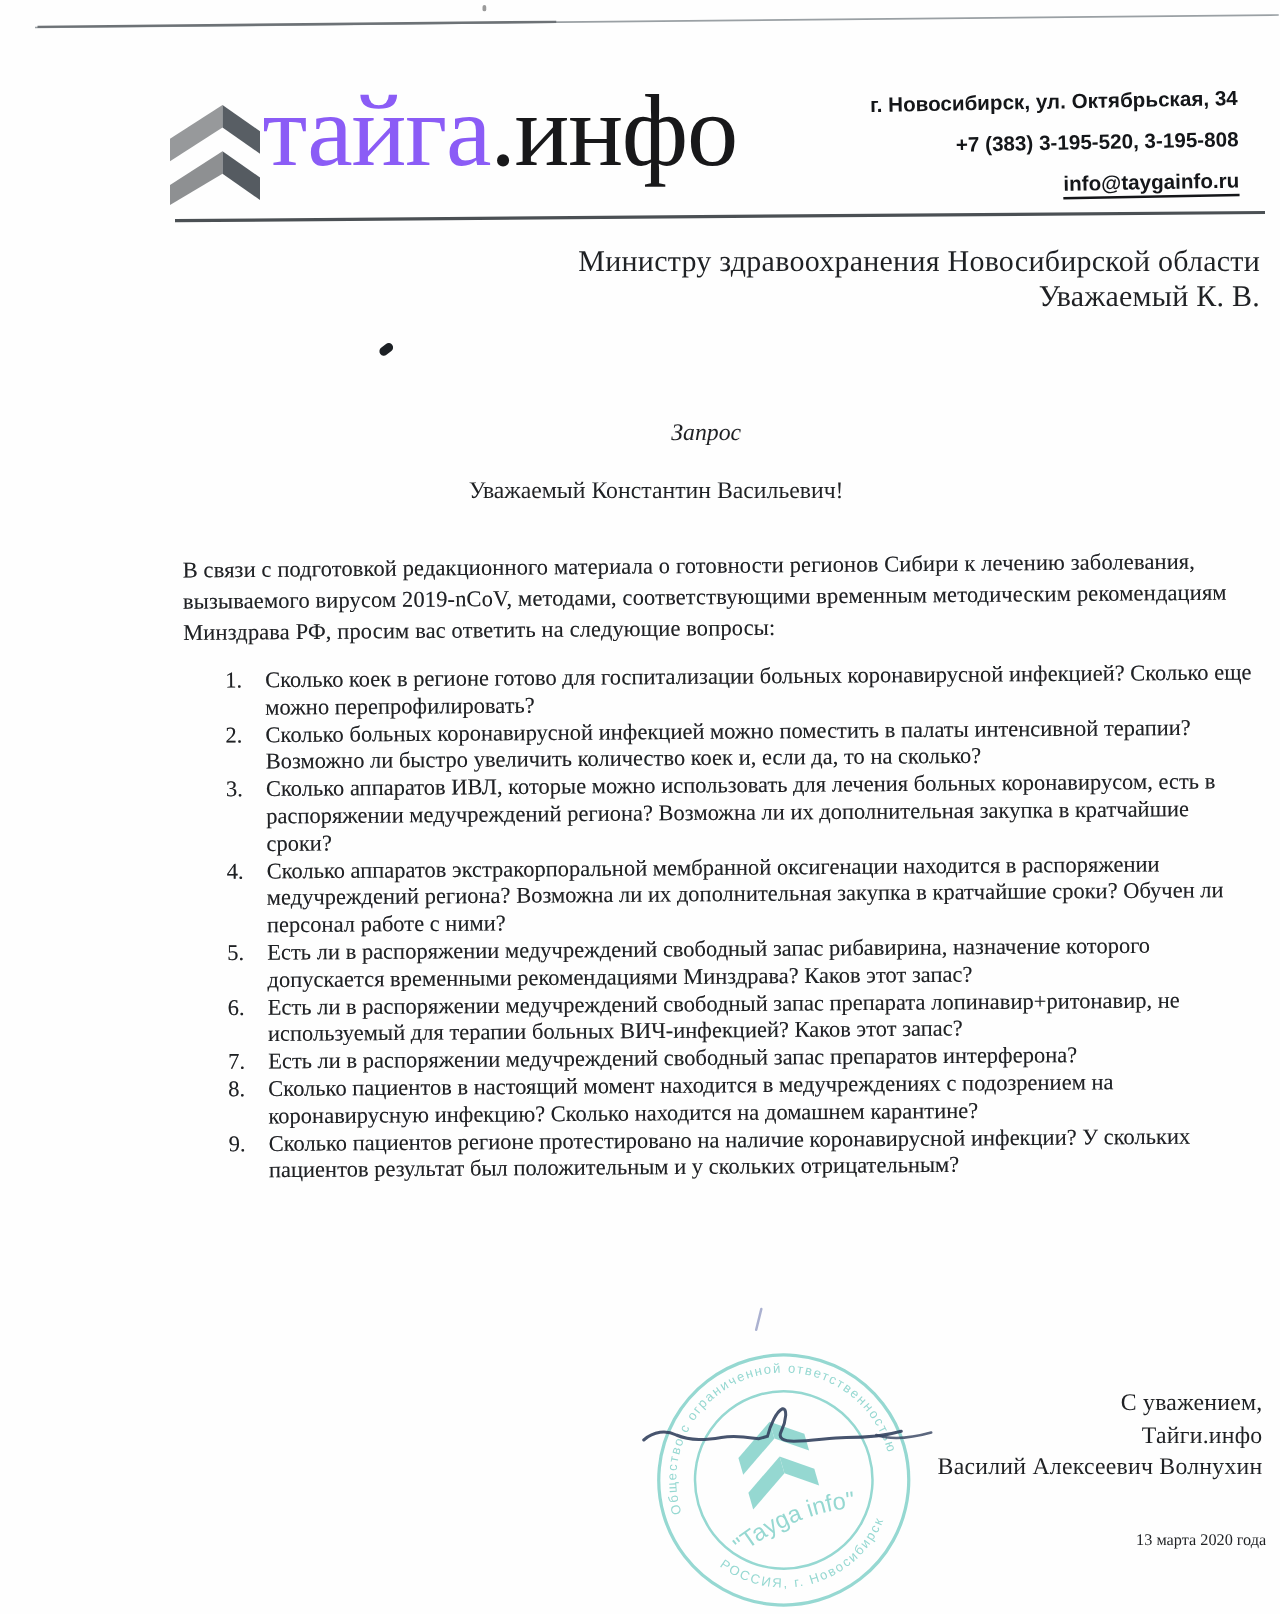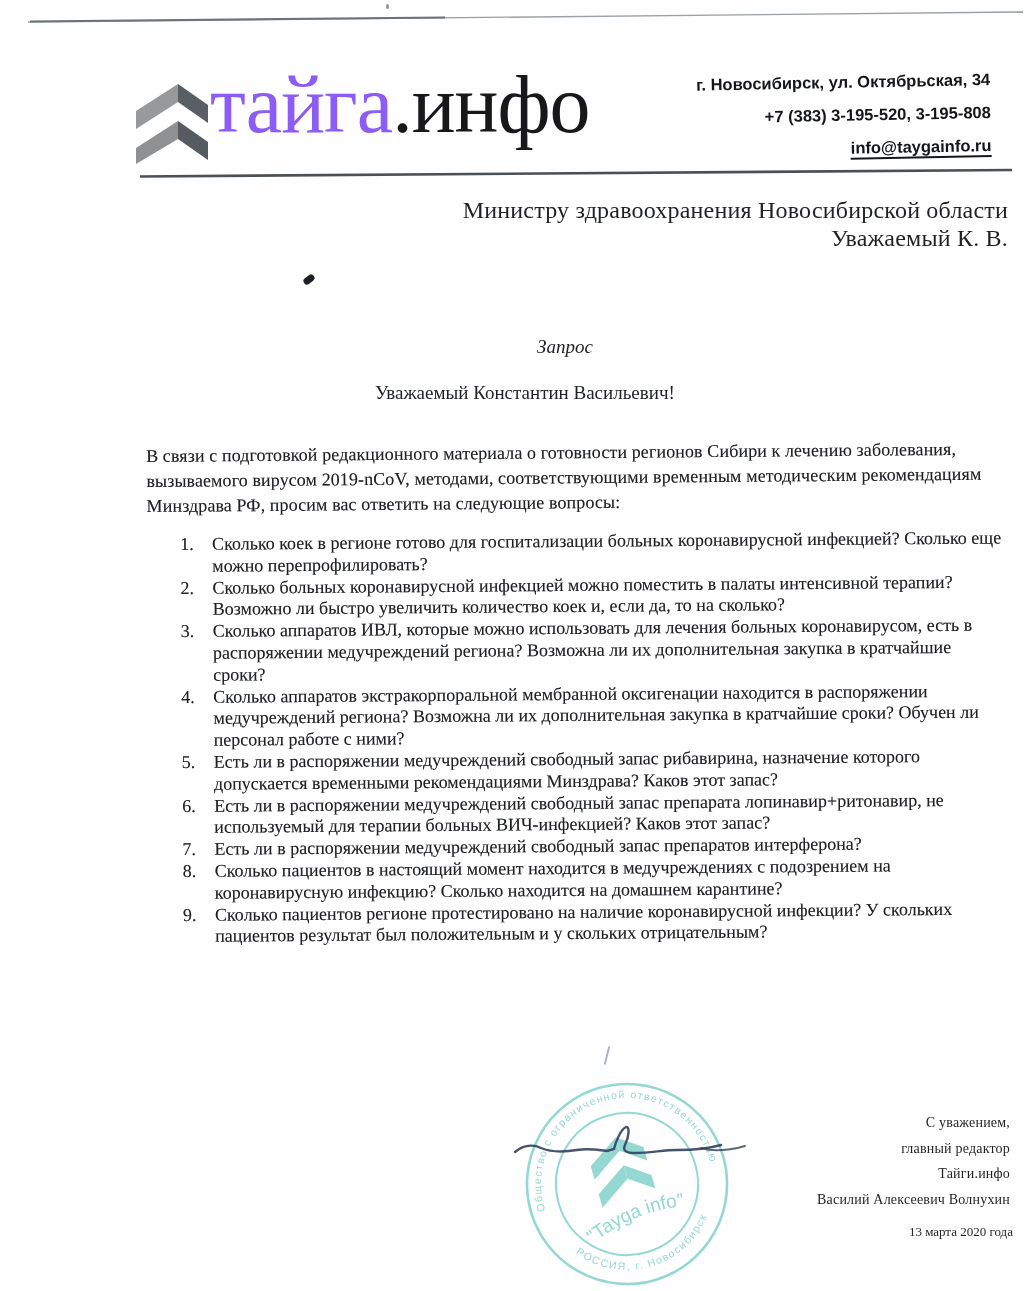--- a/index.html
+++ b/index.html
@@ -58,21 +58,21 @@
   }
   .q-row{display:flex;align-items:flex-start;}
   .q-num{flex:0 0 32px;}
   .q-text{flex:1 1 auto;}
   
   .stamp-svg{left:521px;top:1078px;width:212px;height:212px;opacity:.82;}
   .signature-svg{left:505px;top:1118px;width:255px;height:55px;}
   
   .signoff{
     right:14px;top:1110px;width:520px;text-align:right;
-    font-size:14px;line-height:25.5px;letter-spacing:.2px;
+    font-size:19px;line-height:25.5px;letter-spacing:.2px;
   }
   .date{right:11px;top:1224px;width:300px;text-align:right;font-size:13px;}
 </style>
 </head>
 <body>
 
 <div class="page">
 
   <svg class="abs scanline-svg" viewBox="0 0 1024 30">
     <line x1="28" y1="22" x2="1023" y2="12" stroke="#9aa0a4" stroke-width="1.4"></line>
@@ -178,20 +178,19 @@
     </g>
   </svg>
 
   <svg class="abs signature-svg" viewBox="0 0 255 55">
     <path d="M 10,34 c 8,-7 18,-8 26,-4 c 12,5 24,4 36,2 c 12,-2 22,0 30,1 l 7,-2 c 2,-8 7,-20 12,-22 c 4,-1 3,10 -1,18 c -3,6 2,8 10,8 c 16,0 28,-3 42,-3 c 15,0 30,-1 44,-5" fill="none" stroke="#33415e" stroke-width="2.4" stroke-linecap="round" opacity=".9"></path>
     <path d="M 196,30 c 12,4 26,3 44,-2" fill="none" stroke="#33415e" stroke-width="2" stroke-linecap="round" opacity=".8"></path>
   </svg>
 
   <div class="abs signoff">
     <div>С уважением,</div>
-    <div>главный редактор</div>
     <div>Тайги.инфо</div>
     <div>Василий Алексеевич Волнухин</div>
   </div>
 
   <div class="abs date">13 марта 2020 года</div>
 
 </div>
 
 </body></html>

